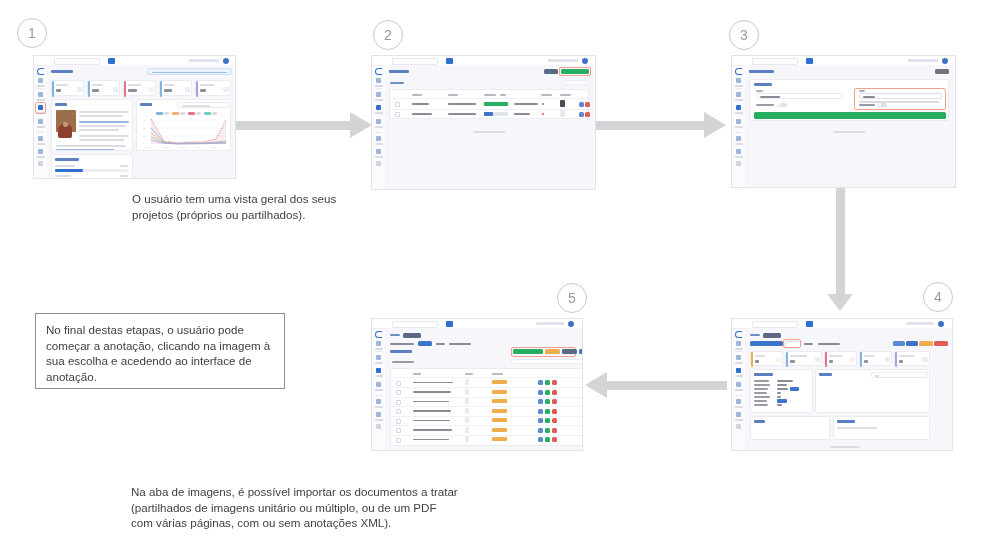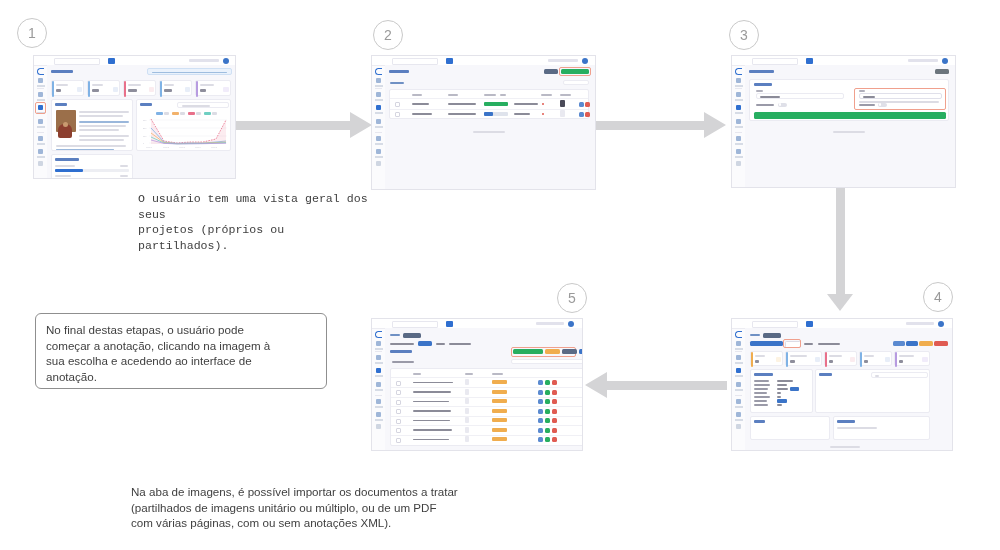--- a/index.html
+++ b/index.html
@@ -111,27 +111,27 @@
   <div class="step-circle" style="left:729px;top:20px;">
       <span>3</span>
     </div>
   <div class="step-circle" style="left:923px;top:282px;">
       <span>4</span>
     </div>
   <div class="step-circle" style="left:557px;top:283px;">
       <span>5</span>
     </div>
 
-  <div class="caption" style="left:138px;top:191px;width:230px;font-family:Liberation Mono, monospace;">O usuário tem uma vista geral dos seus
+  <div class="caption" style="left:132px;top:191px;width:230px;">O usuário tem uma vista geral dos seus
 projetos (próprios ou partilhados).</div>
   <div class="caption" style="left:131px;top:484px;width:360px;">Na aba de imagens, é possível importar os documentos a tratar
 (partilhados de imagens unitário ou múltiplo, ou de um PDF
 com várias páginas, com ou sem anotações XML).</div>
 
-  <div class="caption-box" style="left:35px;top:313px;width:292px;height:76px;border-radius:6px;">No final destas etapas, o usuário pode
+  <div class="caption-box" style="left:35px;top:313px;width:250px;height:76px;">No final destas etapas, o usuário pode
 começar a anotação, clicando na imagem à
 sua escolha e acedendo ao interface de
 anotação.</div>
 
   <div class="shot" style="left:33px;top:55px;width:203px;height:124px;">
     <div class="sidebar">
       <div class="logo"></div>
       <div class="sb-item" style="top:22px;">
         <div class="dot"></div>
           <div class="lbl"></div>

